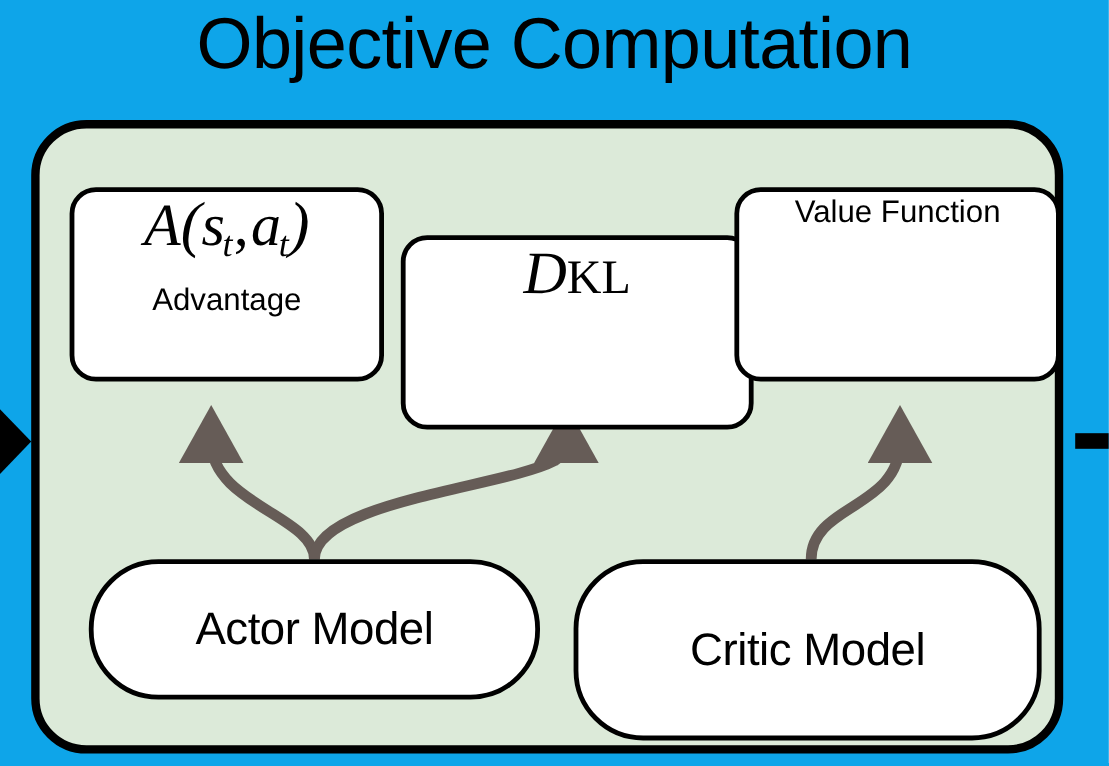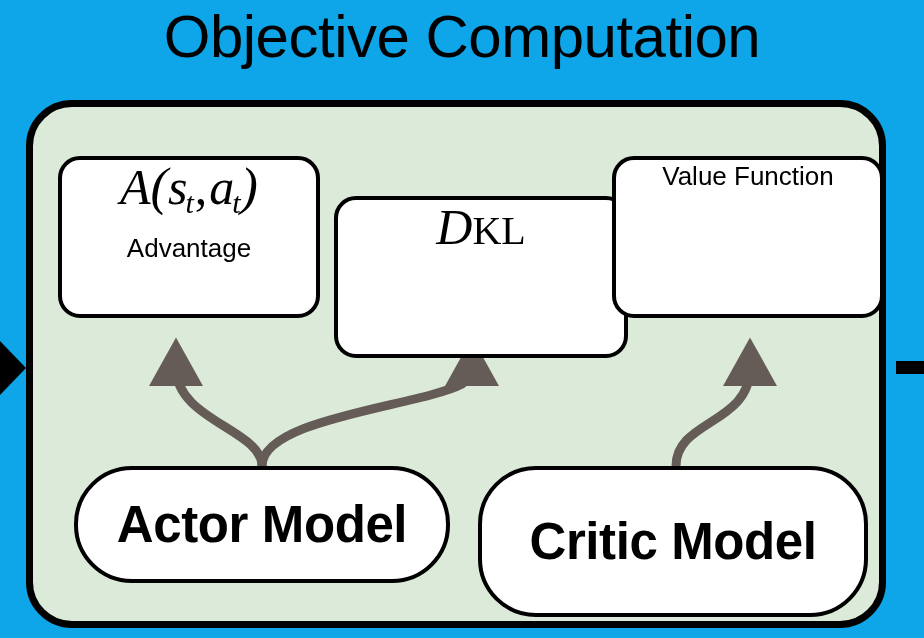--- a/index.html
+++ b/index.html
@@ -119,23 +119,23 @@
     display: flex;
     align-items: center;
     justify-content: center;
     z-index: 4;
   }
   #box-actor  { left: 74px;  top: 466px; width: 376px; height: 117px; }
   #box-critic { left: 478px; top: 466px; width: 390px; height: 151px; }
 
   .model-label {
     font-family: "Liberation Sans", sans-serif;
-    font-size: 51px;
+    font-size: 38px;
     line-height: 46px;
-    font-weight: 700;
+    font-weight: 400;
     color: #000000;
     letter-spacing: -0.4px;
     white-space: nowrap;
   }
 
   
   #connectors {
     position: absolute;
     left: 0;
     top: 0;

